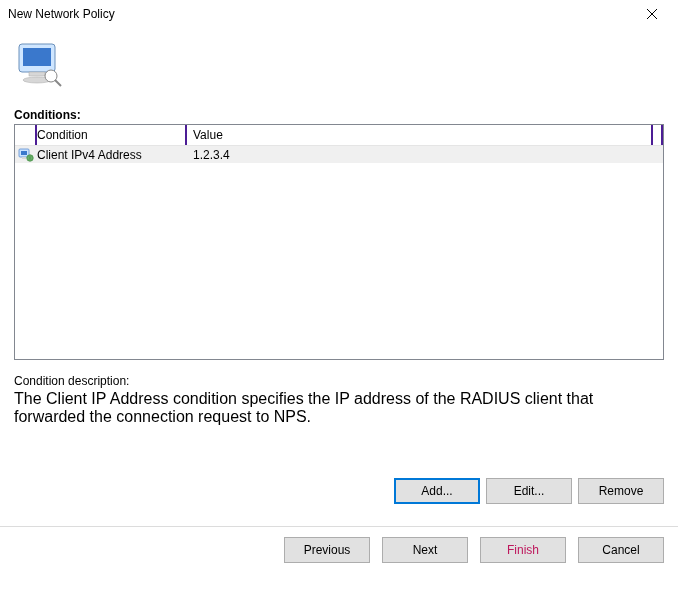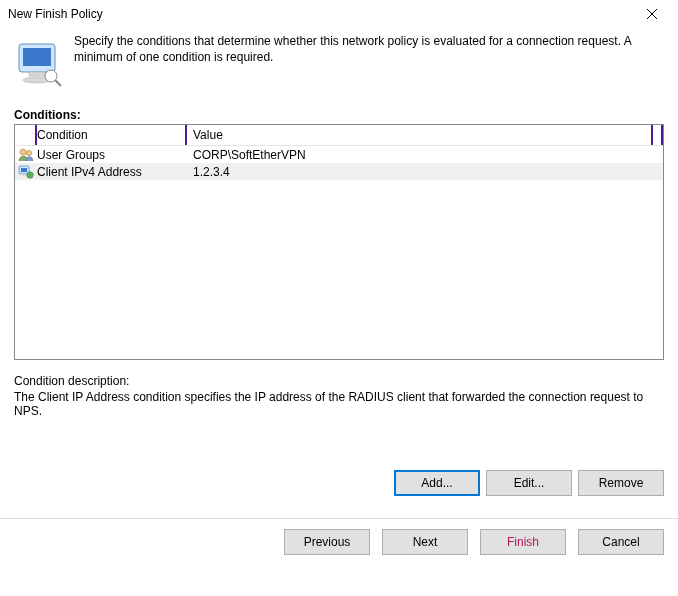--- a/index.html
+++ b/index.html
@@ -125,21 +125,21 @@
   .row-icon-svg {
     width: 16px;
     height: 16px;
   }
   .desc-label {
     margin: 14px 14px 2px 14px;
     font-size: 12px;
   }
   .desc-text {
     margin: 0 14px;
-    font-size: 12px;
+    font-size: 16px;
   }
   .btn-row1 {
     display: flex;
     justify-content: flex-end;
     gap: 6px;
     margin: 52px 14px 0 14px;
   }
   .btn {
     min-width: 86px;
     height: 23px;
@@ -170,67 +170,54 @@
     justify-content: flex-end;
     gap: 12px;
     padding: 10px 14px 10px 14px;
     background: #fff;
   }
 </style>
 </head>
 <body>
 
 <div class="titlebar">
-  <div class="title">New Finish Policy</div>
+  <div class="title">New Network Policy</div>
   <div class="close-btn">
     <svg width="10" height="10" viewBox="0 0 10 10">
       <line x1="0" y1="0" x2="10" y2="10" stroke="#000" stroke-width="1"></line>
       <line x1="10" y1="0" x2="0" y2="10" stroke="#000" stroke-width="1"></line>
     </svg>
   </div>
 </div>
 
 <div class="header">
   <div class="icon-wrap">
     <svg width="52" height="52" viewBox="0 0 52 52">
       <rect x="6" y="6" width="36" height="28" rx="3" fill="#cfe6ff" stroke="#6b90bb" stroke-width="1"></rect>
       <rect x="10" y="10" width="28" height="18" fill="#3a78cc"></rect>
       <rect x="16" y="34" width="16" height="4" fill="#d7d7d7" stroke="#a8a8a8" stroke-width="0.5"></rect>
       <ellipse cx="24" cy="42" rx="14" ry="3" fill="#d7d7d7" stroke="#a8a8a8" stroke-width="0.5"></ellipse>
       <circle cx="38" cy="38" r="6" fill="#fff" stroke="#888"></circle>
       <line x1="42" y1="42" x2="48" y2="48" stroke="#888" stroke-width="2"></line>
     </svg>
   </div>
   <div class="text-wrap">
-    <div class="header-desc">Specify the conditions that determine whether this network policy is evaluated for a connection request. A minimum of one condition is required.</div>
   </div>
 </div>
 
 <div class="section-label">Conditions:</div>
 
 <div class="list-frame">
   <div class="list-header">
     <div class="hdr-cell col-icon"></div>
     <div class="hdr-cell col-cond">Condition</div>
     <div class="hdr-cell col-val">Value</div>
     <div class="hdr-cell hdr-last"></div>
   </div>
   <div class="list-body" id="list-body">
-      <div class="row">
-        <div class="col-icon">
-          <svg class="row-icon-svg" viewBox="0 0 16 16">
-            <circle cx="5" cy="5" r="3" fill="#f2c58a" stroke="#b07b3a" stroke-width="0.6"></circle>
-            <circle cx="11" cy="6" r="2.6" fill="#f2c58a" stroke="#b07b3a" stroke-width="0.6"></circle>
-            <path d="M1 14c0-3 2-5 4.5-5s4.5 2 4.5 5" fill="#8aa76b" stroke="#5d7a3f" stroke-width="0.6"></path>
-            <path d="M8 14c0-2.6 1.6-4.3 3.5-4.3S15 11.4 15 14" fill="#7a9bcf" stroke="#4b6da3" stroke-width="0.6"></path>
-          </svg>
-        </div>
-        <div class="col-cond">User Groups</div>
-        <div class="col-val">CORP\SoftEtherVPN</div>
-      </div>
       <div class="row selected">
         <div class="col-icon">
           <svg class="row-icon-svg" viewBox="0 0 16 16">
             <rect x="1" y="2" width="10" height="8" rx="1" fill="#cbe3ff" stroke="#5a8ed0" stroke-width="0.8"></rect>
             <rect x="3" y="4" width="6" height="4" fill="#3a78cc"></rect>
             <rect x="4" y="10" width="4" height="2" fill="#d7d7d7"></rect>
             <circle cx="12" cy="11" r="3.2" fill="#7fbf7f" stroke="#3d8b3d" stroke-width="0.8"></circle>
             <path d="M12 8v6M9 11h6M10 9c1 1.4 3 1.4 4 0M10 13c1-1.4 3-1.4 4 0" stroke="#3d8b3d" stroke-width="0.5" fill="none"></path>
           </svg>
         </div>

